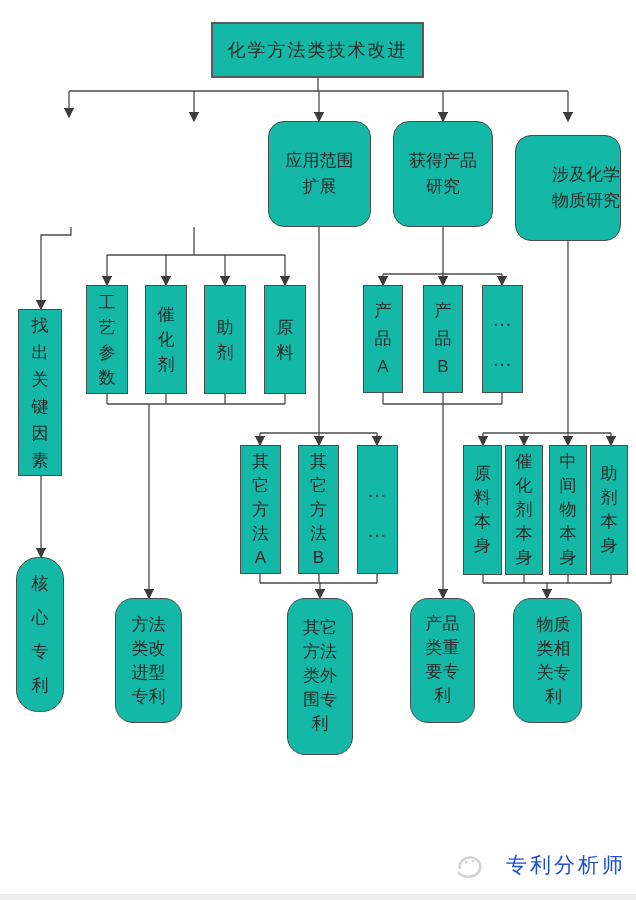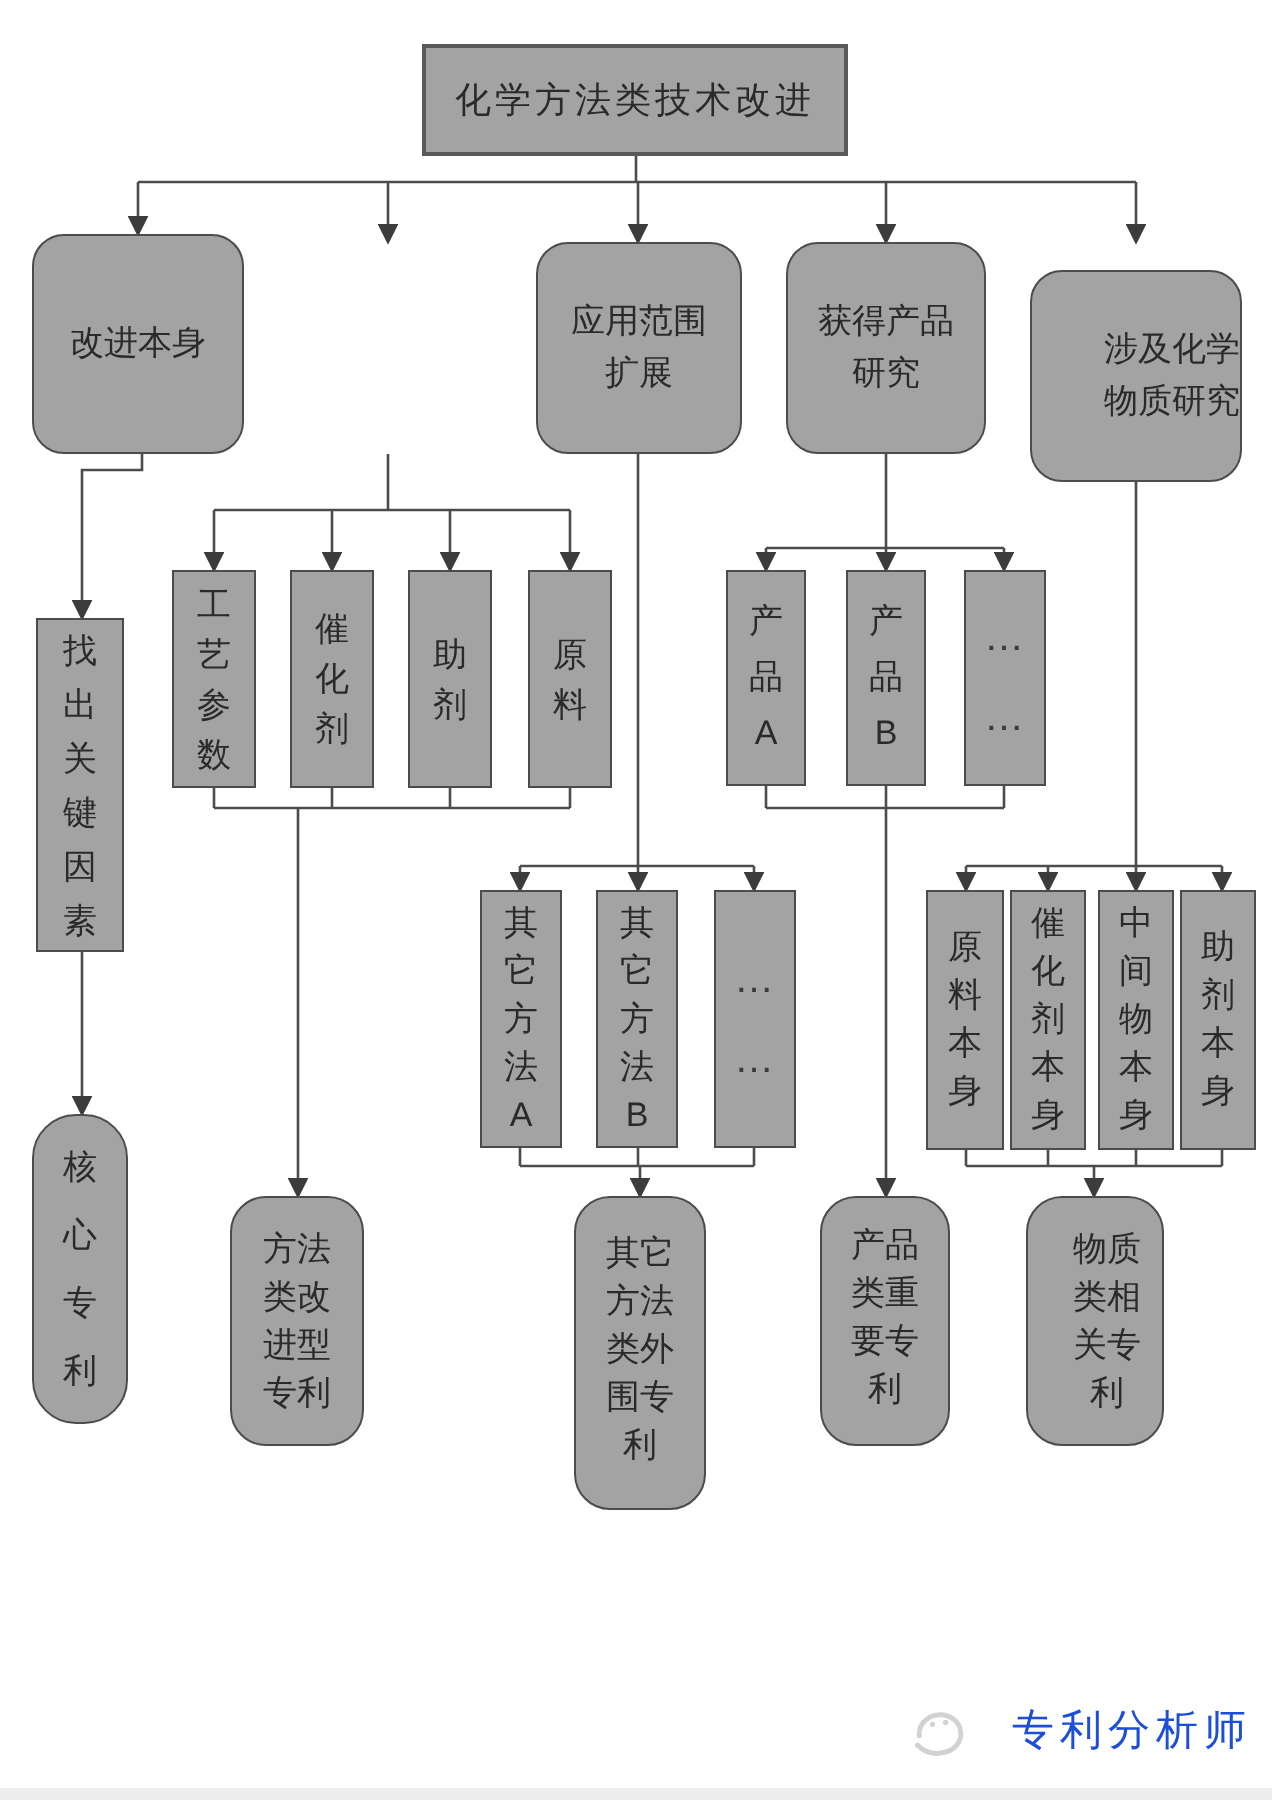--- a/index.html
+++ b/index.html
@@ -4,21 +4,21 @@
 <style>
   html,body{margin:0;padding:0;background:#ffffff;}
   .canvas{
     position:relative;width:636px;height:900px;background:#ffffff;
     font-family:"Liberation Sans","DejaVu Sans",sans-serif;
     color:#2a2a2a;overflow:hidden;
   }
   .lines{position:absolute;left:0;top:0;width:636px;height:900px;}
   .box{
     position:absolute;display:flex;align-items:center;justify-content:center;
-    border:1px solid #4c4c4c;background:#a3a3a3;box-sizing:border-box;
+    border:1px solid #4c4c4c;background:#14b8a6;box-sizing:border-box;
     text-align:center;
   }
   .box span{white-space:pre-line;display:block;}
   .rootbox{border:2px solid #5a5a5a;font-size:18px;letter-spacing:2px;}
   .branch{border-radius:16px;font-size:17px;line-height:26px;}
   .vcell{font-size:17px;line-height:25px;}
   .vcell.lh27{line-height:27px;}
   .vcell.lh28{line-height:28px;}
   .vcell.lh34{line-height:34px;}
   .vcell.lh24{line-height:24px;}
@@ -81,23 +81,20 @@
     <path marker-end="url(#arrow)" d="M524 433 V437"></path>
     <path marker-end="url(#arrow)" d="M611 433 V437"></path>
     <path d="M483 575 V583 M524 575 V583 M568 575 V583 M611 575 V583 M483 583 H611"></path>
     <path marker-end="url(#arrow)" d="M547 583 V590"></path>
   </svg>
 
   <div class="box rootbox" style="left:211px;top:22px;width:213px;height:56px;">
     <span>化学方法类技术改进</span>
   </div>
 
-  <div class="box branch" style="left:16px;top:117px;width:106px;height:110px;">
-    <span>改进本身</span>
-  </div>
   <div class="box branch" style="left:393px;top:121px;width:100px;height:106px;">
     <span>获得产品
 研究</span>
   </div>
   <div class="box branch" style="left:268px;top:121px;width:103px;height:106px;">
     <span>应用范围
 扩展</span>
   </div>
   <div class="box branch" style="left:515px;top:135px;width:106px;height:106px;justify-content:flex-end;">
     <span>涉及化学

